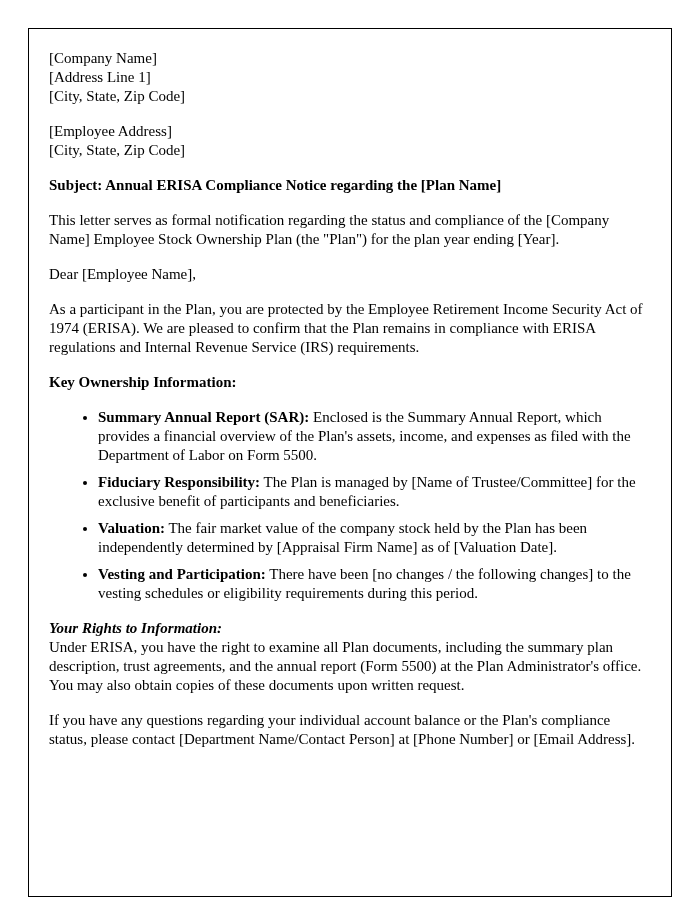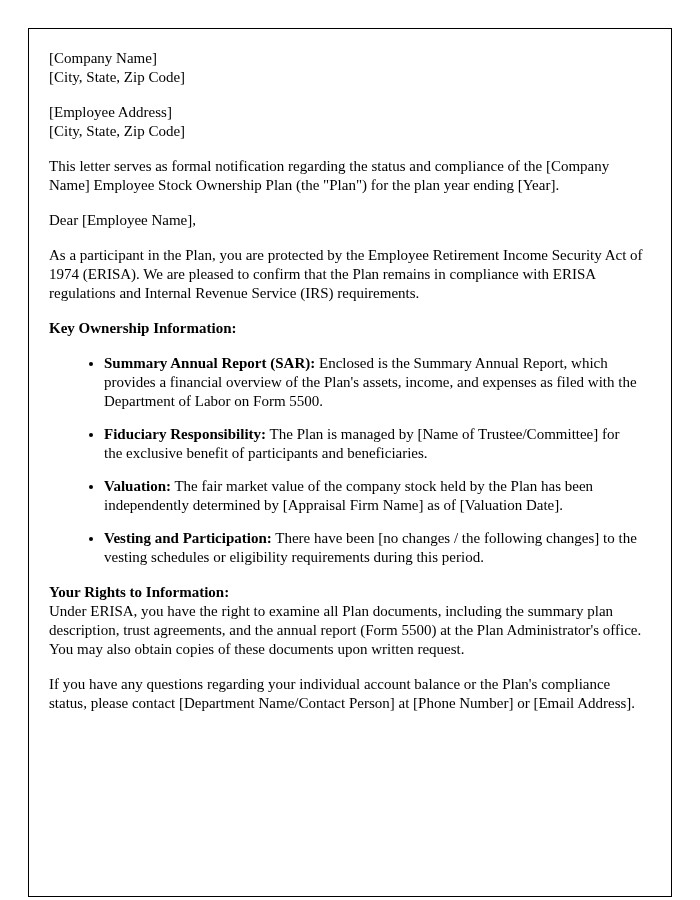--- a/index.html
+++ b/index.html
@@ -25,38 +25,40 @@
     font-size: 15px;
     line-height: 19px;
   }
   p { margin: 16px 0; }
   .line { display: block; }
   .bold { font-weight: bold; }
   ul.bullets {
     margin: 16px 0;
     padding-left: 41px;
   }
-  ul.bullets li { margin: 14px; }
-  .heading-line { display: block; font-weight: bold; }
+  ul.bullets li { margin: 8px; }
+  .heading-line { display: block; font-weight: bold; font-style: italic; }
 </style>
 </head>
 <body>
 
 <div class="letter">
 
   <p>
     <span class="line">[Company Name]</span>
+    <span class="line">[Address Line 1]</span>
     <span class="line">[City, State, Zip Code]</span>
   </p>
 
   <p>
     <span class="line">[Employee Address]</span>
     <span class="line">[City, State, Zip Code]</span>
   </p>
 
+  <p class="bold">Subject: Annual ERISA Compliance Notice regarding the [Plan Name]</p>
 
   <p>This letter serves as formal notification regarding the status and compliance of the [Company Name] Employee Stock Ownership Plan (the "Plan") for the plan year ending [Year].</p>
 
   <p>Dear [Employee Name],</p>
 
   <p>As a participant in the Plan, you are protected by the Employee Retirement Income Security Act of 1974 (ERISA). We are pleased to confirm that the Plan remains in compliance with ERISA regulations and Internal Revenue Service (IRS) requirements.</p>
 
   <p class="bold">Key Ownership Information:</p>
 
   <ul class="bullets">

